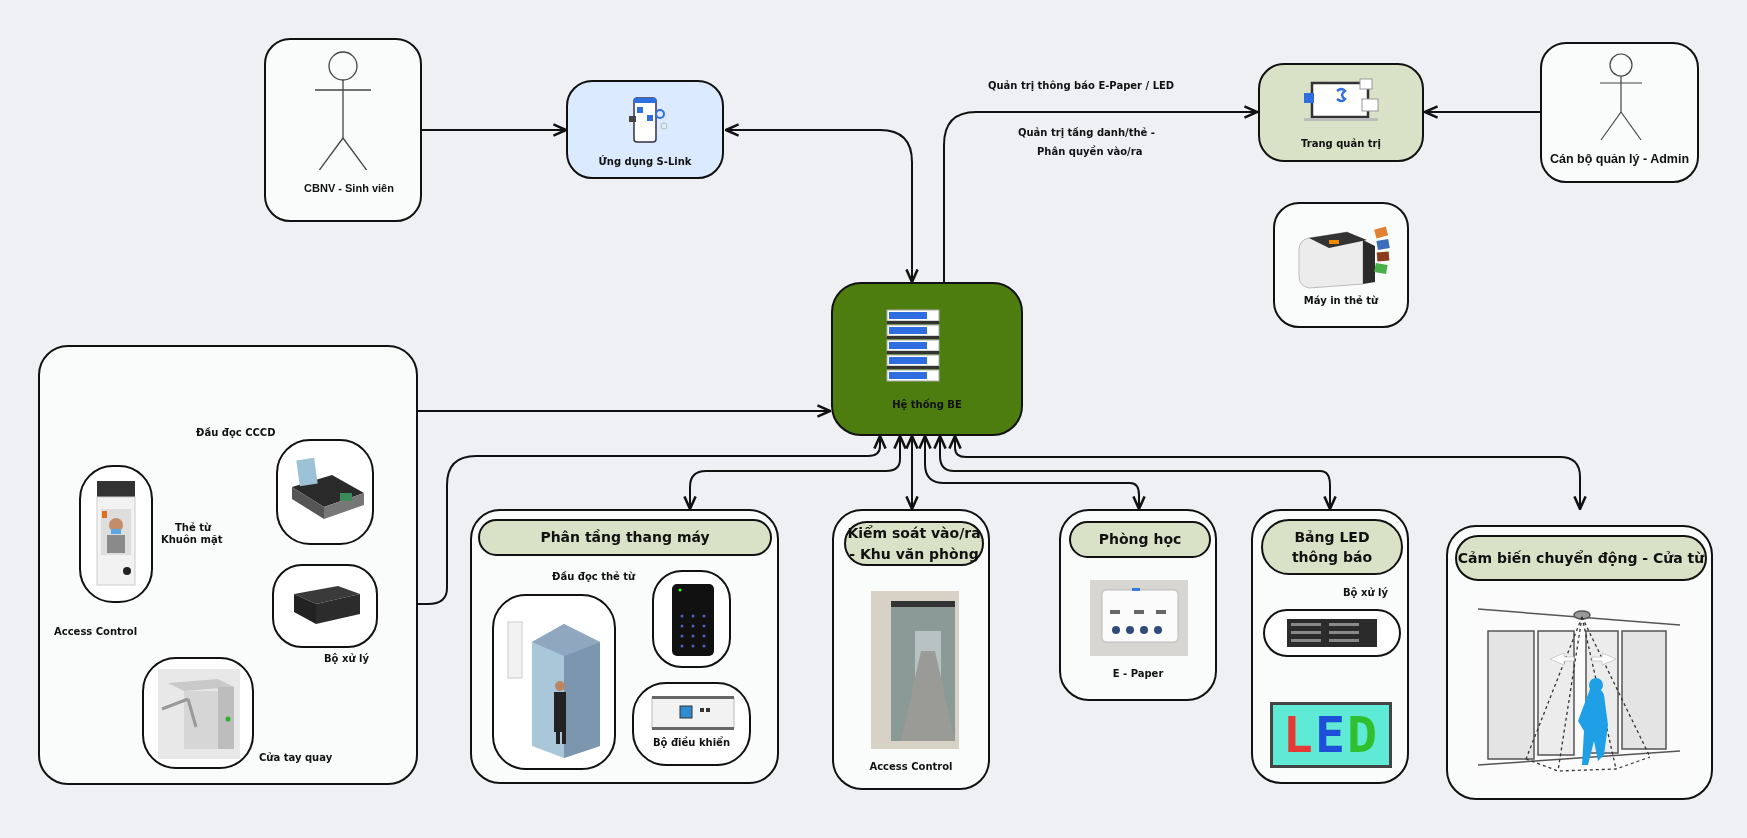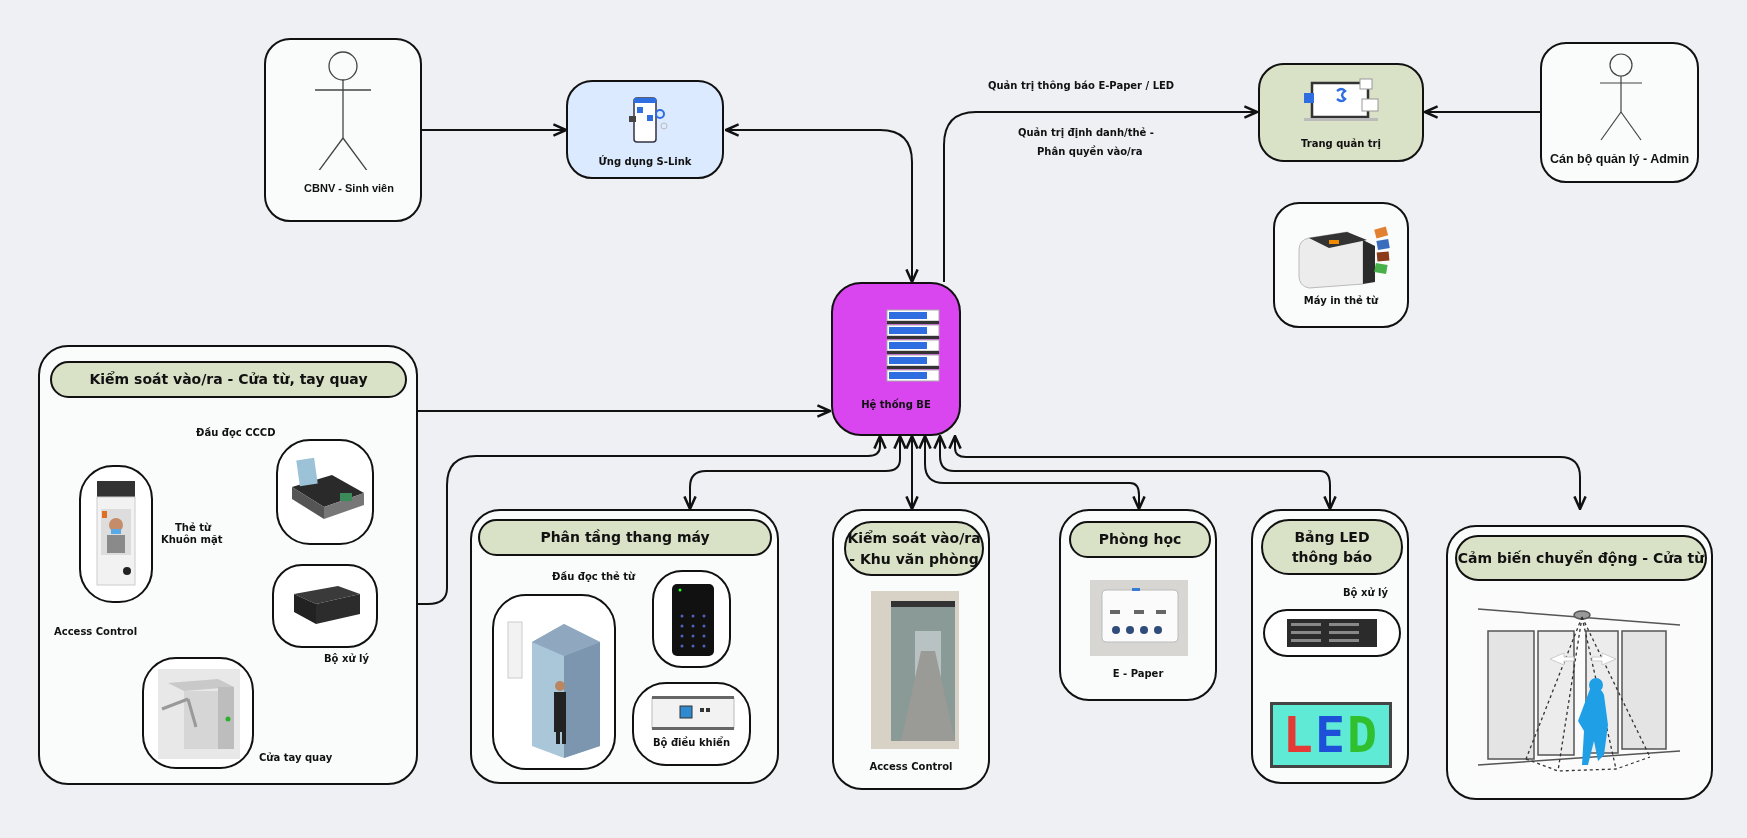--- a/index.html
+++ b/index.html
@@ -79,21 +79,21 @@
     <rect x="11" y="11" width="6" height="6" fill="#2f6ee0"></rect>
       <rect x="21" y="19" width="6" height="6" fill="#2f6ee0"></rect>
     <rect x="3" y="20" width="7" height="6" fill="#444"></rect>
     <circle cx="34" cy="18" r="4" fill="none" stroke="#2f6ee0" stroke-width="2"></circle>
     <circle cx="38" cy="30" r="3" fill="none" stroke="#bbb"></circle>
   </svg>
   <div class="label" style="left:0;right:0;top:74px;">Ứng dụng S-Link</div>
 </div>
 
 <div class="label" style="left:988px;top:80px;">Quản trị thông báo E-Paper / LED</div>
-<div class="label" style="left:1018px;top:127px;">Quản trị định danh/thẻ -</div>
+<div class="label" style="left:1018px;top:127px;">Quản trị tầng danh/thẻ -</div>
 <div class="label" style="left:1037px;top:146px;">Phân quyền vào/ra</div>
 
 <div class="node" style="left:1258px;top:63px;width:166px;height:99px;background:#d9e1c7;">
   <svg class="img" style="left:42px;top:12px" width="80" height="50" viewBox="0 0 80 50">
     <rect x="10" y="6" width="56" height="34" fill="#fff" stroke="#333" stroke-width="2.5"></rect>
     <rect x="2" y="41" width="74" height="3" fill="#bbb"></rect>
     <path d="M35,14 q5,-4 8,0 q-6,4 0,8 q-3,4 -8,0" fill="none" stroke="#2f6ee0" stroke-width="2.5"></path>
     <rect x="2" y="16" width="10" height="10" fill="#2f6ee0"></rect>
     <rect x="60" y="22" width="16" height="12" fill="#fff" stroke="#999"></rect>
     <rect x="58" y="2" width="12" height="10" fill="#fff" stroke="#999"></rect>
@@ -121,21 +121,21 @@
     <rect x="34" y="14" width="10" height="4" fill="#f08a00"></rect>
     <path d="M68,14 L80,20 L80,56 L68,58 Z" fill="#2b2b2b"></path>
     <rect x="80" y="2" width="12" height="9" fill="#e08030" transform="rotate(-15 86 6)"></rect>
     <rect x="82" y="14" width="12" height="9" fill="#3a6ebd" transform="rotate(-10 88 18)"></rect>
     <rect x="82" y="26" width="12" height="9" fill="#8b3a1a" transform="rotate(-5 88 30)"></rect>
     <rect x="80" y="38" width="12" height="9" fill="#49b049" transform="rotate(10 86 42)"></rect>
   </svg>
   <div class="label" style="left:0;right:0;top:91px;">Máy in thẻ từ</div>
 </div>
 
-<div class="node" style="left:831px;top:282px;width:130px;height:154px;background:#d946ef;border-radius:30px;padding-left:12px;">
+<div class="node" style="left:831px;top:282px;width:192px;height:154px;background:#4d7c0f;border-radius:30px;padding-left:12px;">
   <svg class="img" style="left:52px;top:24px" width="56" height="74" viewBox="0 0 56 74">
     <g>
       <rect x="2" y="2" width="52" height="11" fill="#fff" stroke="#aaa"></rect>
         <rect x="4" y="4" width="38" height="7" fill="#2f6ee0"></rect>
       <rect x="2" y="13" width="52" height="3" fill="#333"></rect>
       <rect x="2" y="17" width="52" height="11" fill="#fff" stroke="#aaa"></rect>
         <rect x="4" y="19" width="38" height="7" fill="#2f6ee0"></rect>
       <rect x="2" y="28" width="52" height="3" fill="#333"></rect>
       <rect x="2" y="32" width="52" height="11" fill="#fff" stroke="#aaa"></rect>
         <rect x="4" y="34" width="38" height="7" fill="#2f6ee0"></rect>
@@ -144,21 +144,20 @@
         <rect x="4" y="49" width="38" height="7" fill="#2f6ee0"></rect>
       <rect x="2" y="58" width="52" height="3" fill="#333"></rect>
       <rect x="2" y="62" width="52" height="11" fill="#fff" stroke="#aaa"></rect>
         <rect x="4" y="64" width="38" height="7" fill="#2f6ee0"></rect>
     </g>
   </svg>
   <div class="label" style="left:0;right:0;top:115px;">Hệ thống BE</div>
 </div>
 
 <div class="node" style="left:38px;top:345px;width:380px;height:440px;border-radius:30px;">
-  <div class="pill" style="left:10px;top:14px;width:357px;height:37px;">Kiểm soát vào/ra - Cửa từ, tay quay</div>
 
   <div class="label" style="left:156px;top:80px;">Đầu đọc CCCD</div>
 
   <div class="node" style="left:39px;top:118px;width:74px;height:138px;border-radius:34px;background:#fff;">
     <svg class="img" style="left:14px;top:12px" width="42" height="110" viewBox="0 0 42 110">
       <rect x="2" y="2" width="38" height="16" fill="#333"></rect>
       <rect x="2" y="18" width="38" height="88" fill="#f2f2f2" stroke="#ccc"></rect>
       <rect x="6" y="30" width="30" height="46" fill="#ddd"></rect>
       <circle cx="21" cy="46" r="7" fill="#c58c6a"></circle>
       <rect x="16" y="50" width="10" height="5" fill="#5aa9e6"></rect>
@@ -249,21 +248,21 @@
       <rect x="2" y="33" width="82" height="3" fill="#666"></rect>
       <rect x="30" y="12" width="12" height="12" fill="#2f8ad0" stroke="#333"></rect>
       <rect x="50" y="14" width="4" height="4" fill="#333"></rect>
         <rect x="56" y="14" width="4" height="4" fill="#333"></rect>
     </svg>
     <div class="label" style="left:0;right:0;top:53px;">Bộ điều khiển</div>
   </div>
 </div>
 
 <div class="node" style="left:832px;top:509px;width:158px;height:281px;border-radius:30px;">
-  <div class="pill" style="left:10px;top:10px;width:140px;height:55px;flex-direction:column;border-radius:28px;">
+  <div class="pill" style="left:10px;top:10px;width:140px;height:45px;flex-direction:column;border-radius:28px;">
     <span>Kiểm soát vào/ra</span>
     <span>- Khu văn phòng</span>
   </div>
   <svg class="img" style="left:37px;top:80px" width="88" height="158" viewBox="0 0 88 158">
     <rect x="0" y="0" width="88" height="158" fill="#d8d2c6"></rect>
     <rect x="20" y="10" width="64" height="140" fill="#8a9a96"></rect>
     <rect x="44" y="40" width="26" height="100" fill="#b8c2c2"></rect>
     <path d="M30,150 L50,60 L64,60 L84,150 Z" fill="#9a9a96"></path>
     <rect x="20" y="10" width="64" height="6" fill="#333"></rect>
   </svg>

